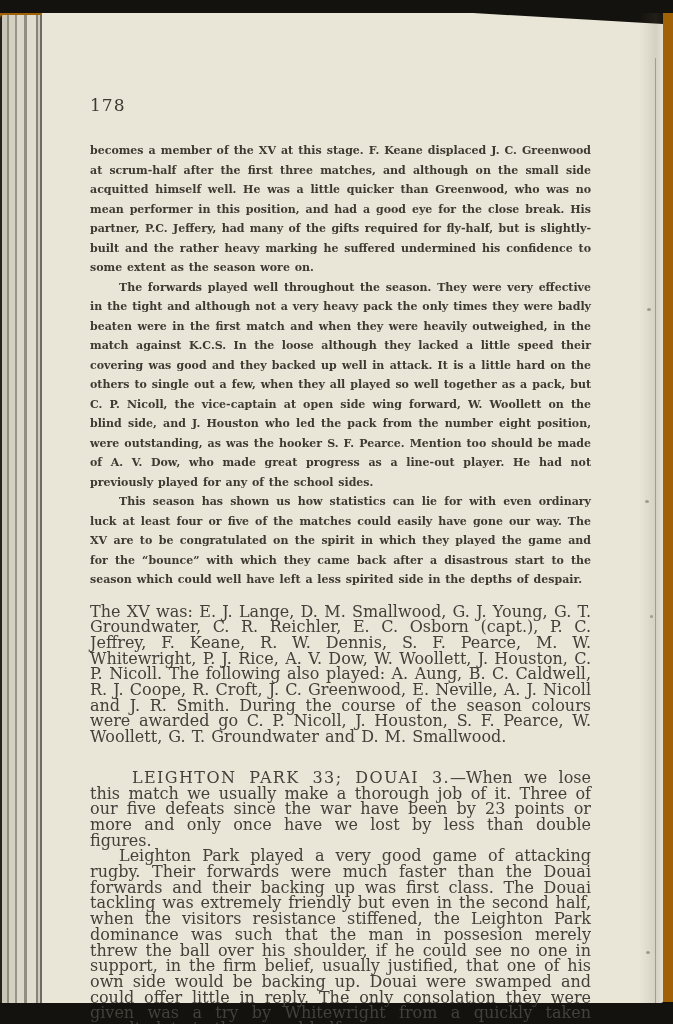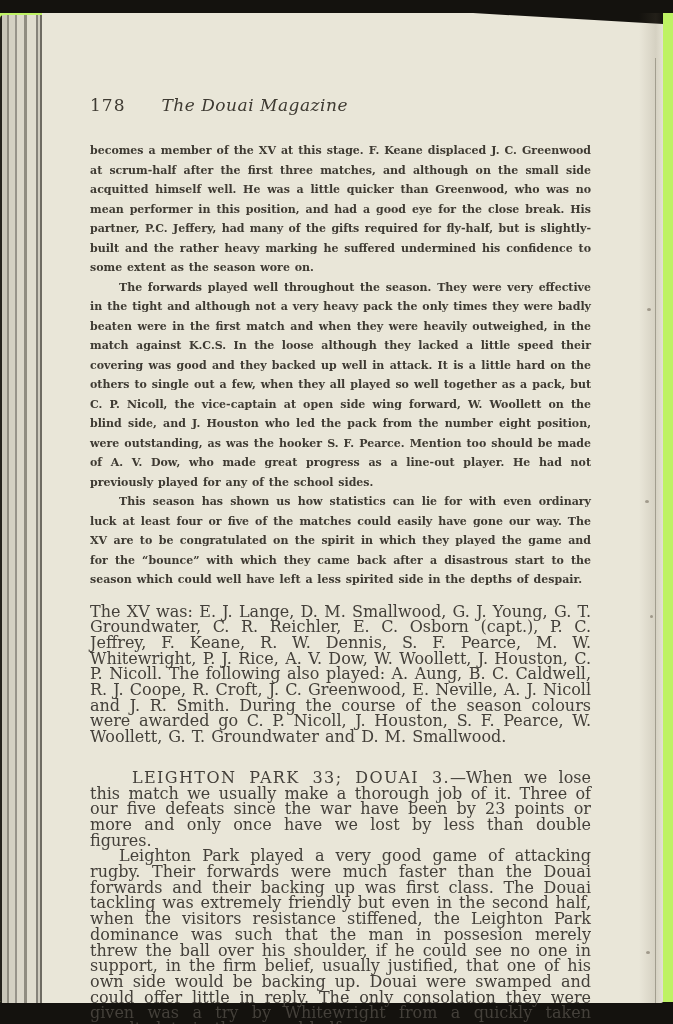--- a/index.html
+++ b/index.html
@@ -1,18 +1,18 @@
 <!DOCTYPE html>
 <html><head>
 <meta charset="utf-8">
 <style>
   html,body{margin:0;padding:0;background:#14120e;}
   .scan{
     position:relative;width:673px;height:1024px;overflow:hidden;
-    background:#bef264;font-family:"DejaVu Serif",serif;
+    background:#a16207;font-family:"DejaVu Serif",serif;
   }
   
   .stack{
     position:absolute;left:0;top:15px;width:42px;height:988px;
     background:linear-gradient(90deg,
       #23211b 0px,#23211b 2px,
       #c9c6b8 2px,#c9c6b8 7px,
       #8f8c80 7px,#8f8c80 9px,
       #d4d1c3 9px,#d4d1c3 15px,
       #97948a 15px,#97948a 17px,
@@ -90,21 +90,20 @@
     <div class="right-shade"></div>
     <div class="crease"></div>
     <div class="speck s1"></div>
     <div class="speck s2"></div>
     <div class="speck s3"></div>
     <div class="speck s4"></div>
 
     <div class="content">
       <div class="page-header">
         <span class="page-num">178</span>
-        <span class="mag-title">The Douai Magazine</span>
       </div>
 
       <p class="para">becomes a member of the XV at this stage.  F. Keane displaced J. C. Greenwood at scrum-half after the first three matches, and although on the small side acquitted himself well.  He was a little quicker than Greenwood, who was no mean performer in this position, and had a good eye for the close break.  His partner, P.C. Jeffery, had many of the gifts required for fly-half, but is slightly-built and the rather heavy marking he suffered undermined his confidence to some extent as the season wore on.</p>
       <p class="para indent">The forwards played well throughout the season.  They were very effective in the tight and although not a very heavy pack the only times they were badly beaten were in the first match and when they were heavily outweighed, in the match against K.C.S. In the loose although they lacked a little speed their covering was good and they backed up well in attack.  It is a little hard on the others to single out a few, when they all played so well together as a pack, but C. P. Nicoll, the vice-captain at open side wing forward, W. Woollett on the blind side, and J. Houston who led the pack from the number eight position, were outstanding, as was the hooker S. F. Pearce.  Mention too should be made of A. V. Dow, who made great progress as a line-out player.  He had not previously played for any of the school sides.</p>
       <p class="para indent">This season has shown us how statistics can lie for with even ordinary luck at least four or five of the matches could easily have gone our way.  The XV are to be congratulated on the spirit in which they played the game and for the “bounce” with which they came back after a disastrous start to the season which could well have left a less spirited side in the depths of despair.</p>
 
       <p class="small-note">The XV was: E. J. Lange, D. M. Smallwood, G. J. Young, G. T. Groundwater, C. R. Reichler, E. C. Osborn (capt.), P. C. Jeffrey, F. Keane, R. W. Dennis, S. F. Pearce, M. W. Whitewright, P. J. Rice, A. V. Dow, W. Woollett, J. Houston, C. P. Nicoll.  The following also played: A. Aung, B. C. Caldwell, R. J. Coope, R. Croft, J. C. Greenwood, E. Neville, A. J. Nicoll and J. R. Smith.  During the course of the season colours were awarded go C. P. Nicoll, J. Houston, S. F. Pearce, W. Woollett, G. T. Groundwater and D. M. Smallwood.</p>
 
       <div class="match-report">
         <p class="small-note first"><span class="match-heading">LEIGHTON PARK 33; DOUAI 3.</span><span>—When we lose this match we usually make a thorough job of it.  Three of our five defeats since the war have been by 23 points or more and only once have we lost by less than double figures.</span></p>

